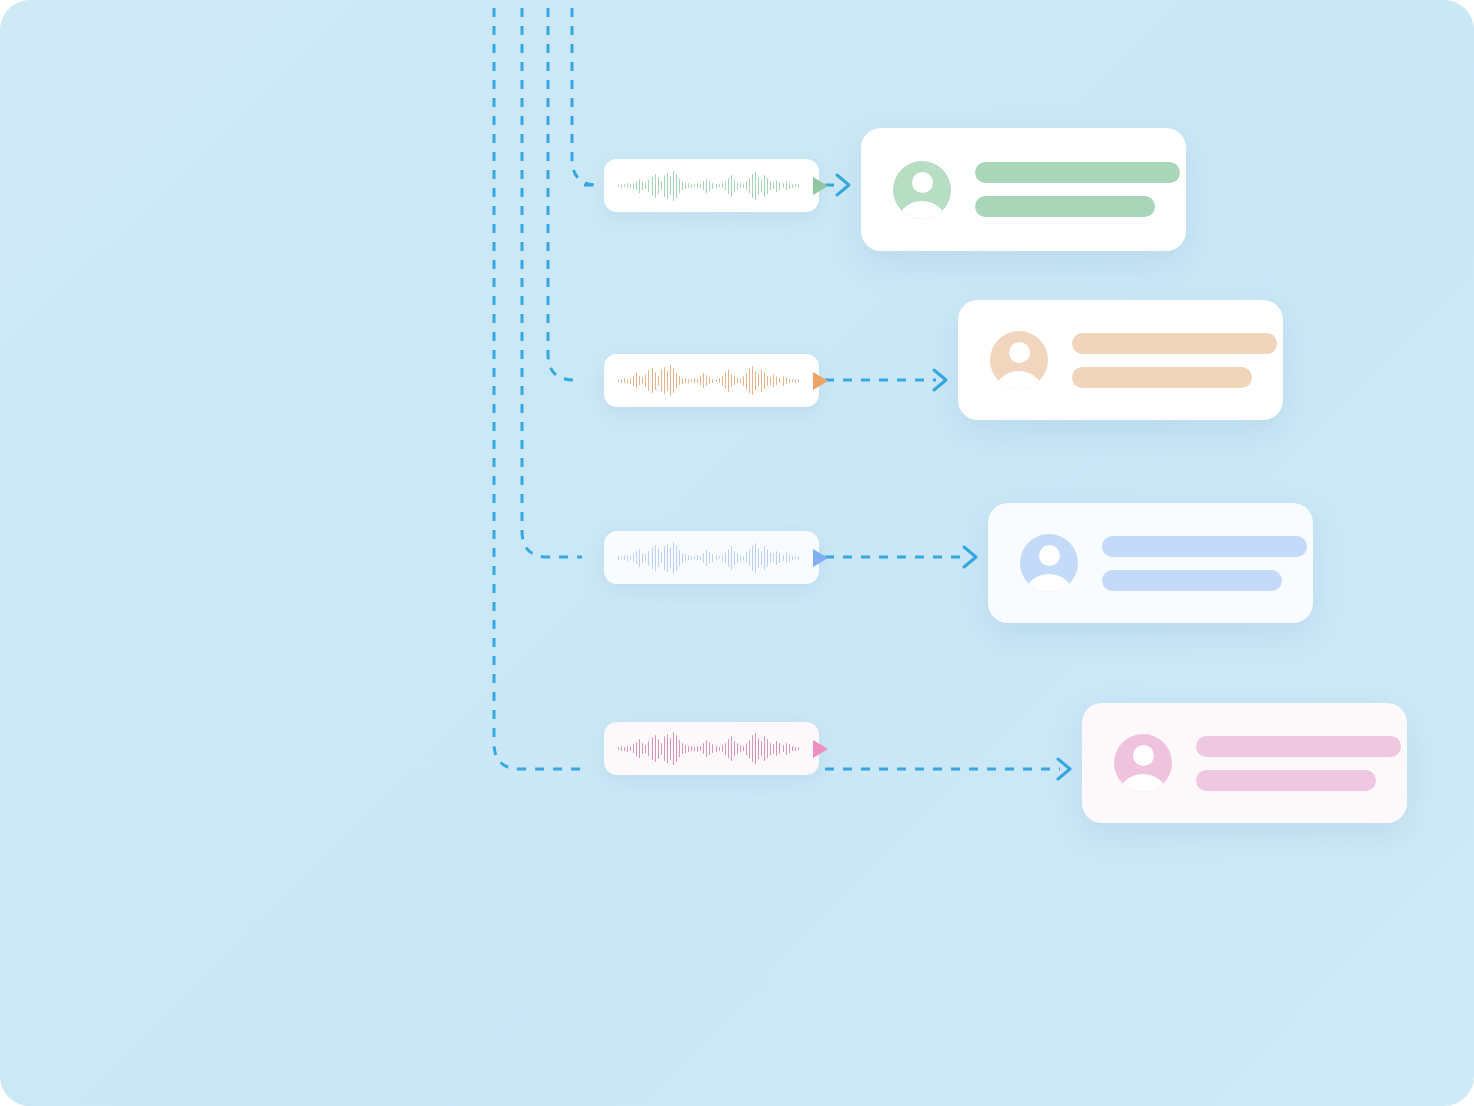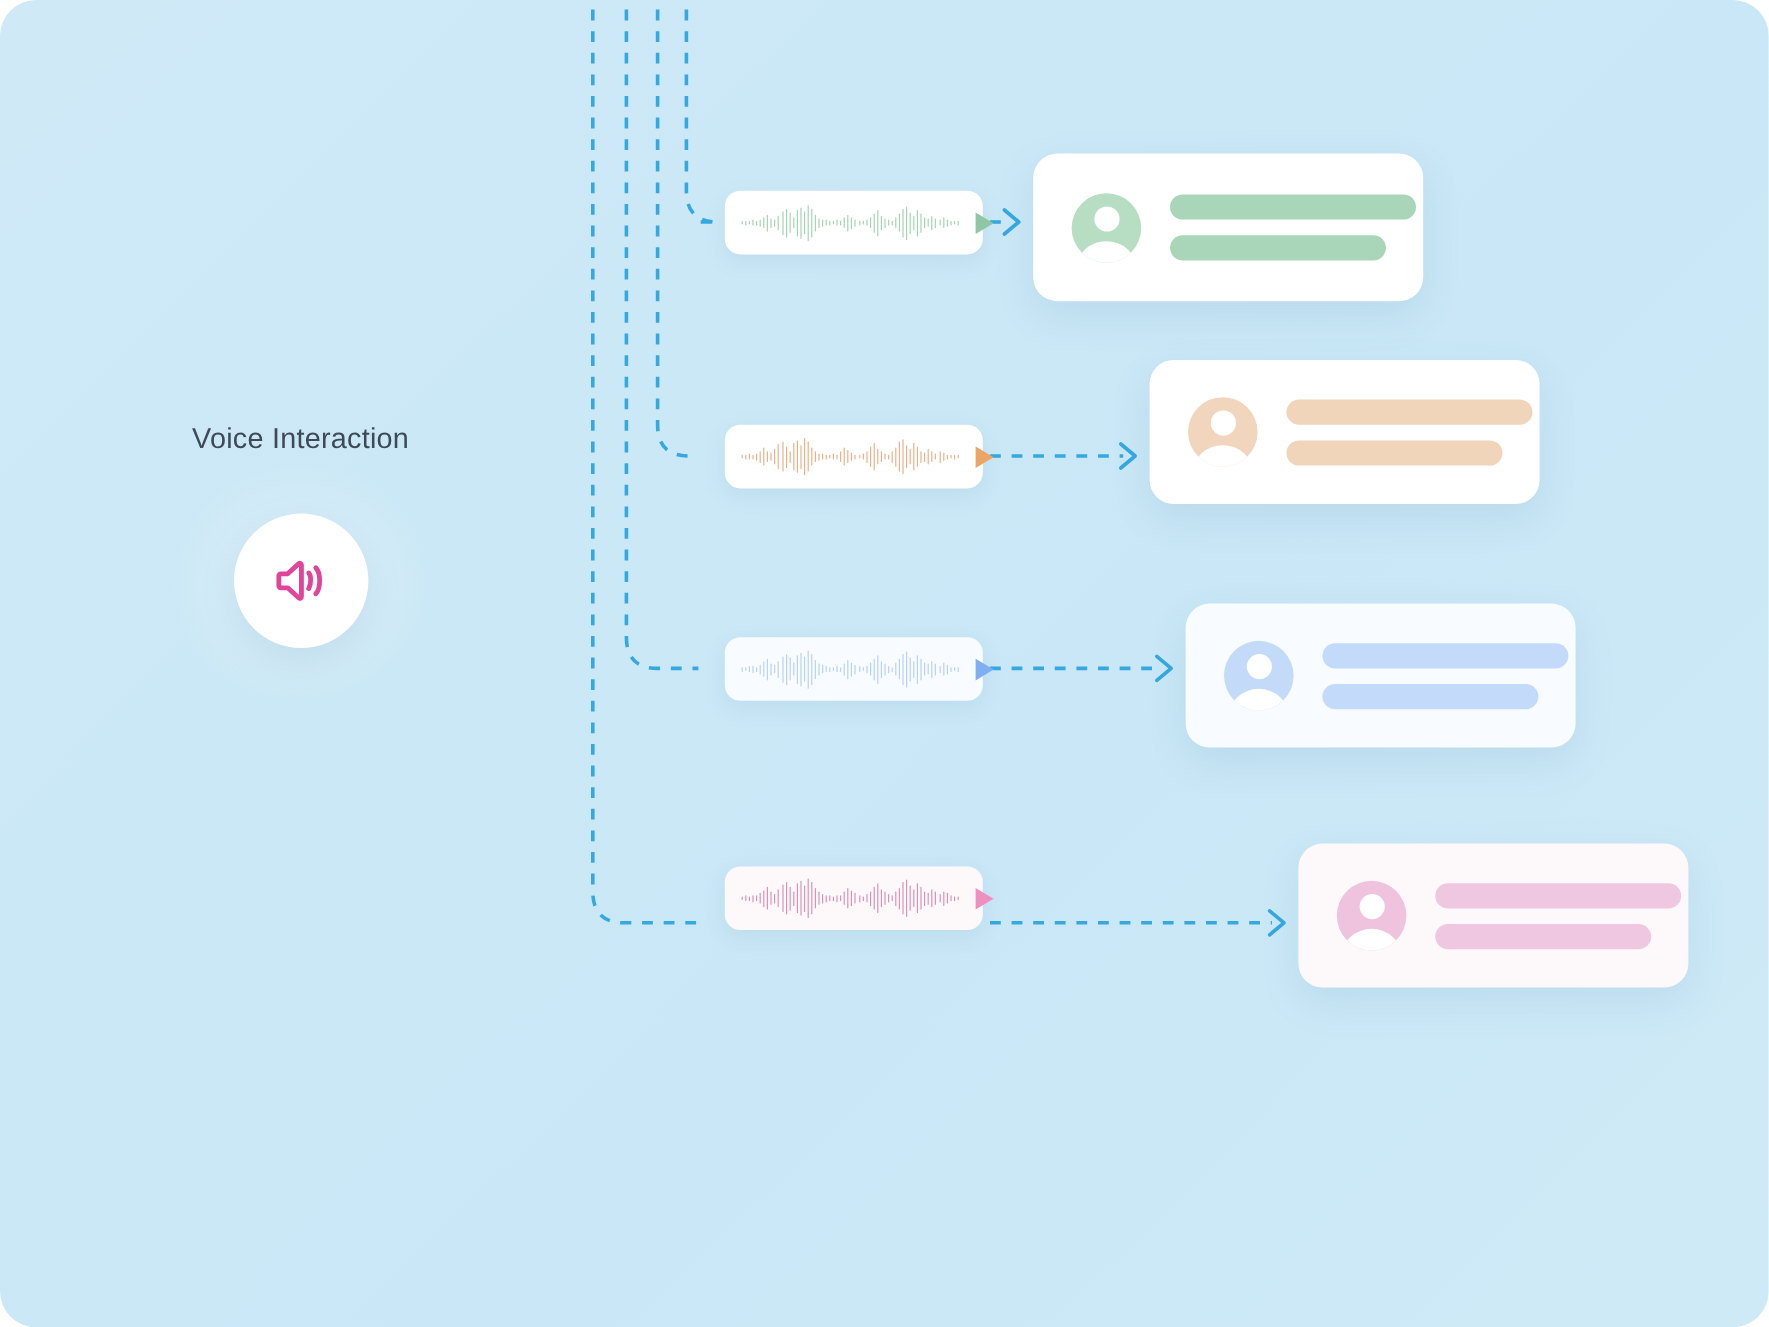--- a/index.html
+++ b/index.html
@@ -37,33 +37,20 @@
   .avatar .head{position:absolute;border-radius:50%;background:#fff;}
   .avatar .body{position:absolute;border-radius:50%;background:#fff;}
   .lines{display:flex;flex-direction:column;}
   .lines .ln{border-radius:999px;}
 </style>
 </head>
 <body>
 
 <div id="stage">
 
-  <div id="hub">
-    <div id="hub-title">Voice Interaction</div>
-    <div id="hub-circle-wrap">
-      <div id="hub-halo"></div>
-      <div id="hub-circle">
-        <svg width="52" height="52" viewBox="0 0 24 24">
-          <path d="M4.2 9.3h2.6L11.1 5.4c.38-.35.99-.08.99.44v12.3c0 .52-.61.79-.99.44L6.8 14.7H4.2c-.44 0-.8-.36-.8-.8V10.1c0-.44.36-.8.8-.8z" fill="none" stroke="#e0449b" stroke-width="1.85" stroke-linejoin="round"></path>
-          <path d="M14.9 9.0c1.0 1.0 1.0 4.0 0 6.0" fill="none" stroke="#e0449b" stroke-width="1.85" stroke-linecap="round"></path>
-          <path d="M17.6 7.0c2.0 2.0 2.0 8.0 0 10.0" fill="none" stroke="#e0449b" stroke-width="1.85" stroke-linecap="round"></path>
-        </svg>
-      </div>
-    </div>
-  </div>
 
   <svg id="wires">
       <path d="M 572 -10 L 572 159 Q 572 185 598 185 L 582 185" fill="none" stroke="#35a8e0" stroke-width="3" stroke-dasharray="9 9" stroke-linecap="butt"></path>
       <path d="M 548 -10 L 548 354 Q 548 380 574 380 L 582 380" fill="none" stroke="#35a8e0" stroke-width="3" stroke-dasharray="9 9" stroke-linecap="butt"></path>
       <path d="M 522 -10 L 522 531 Q 522 557 548 557 L 582 557" fill="none" stroke="#35a8e0" stroke-width="3" stroke-dasharray="9 9" stroke-linecap="butt"></path>
       <path d="M 494 -10 L 494 743 Q 494 769 520 769 L 582 769" fill="none" stroke="#35a8e0" stroke-width="3" stroke-dasharray="9 9" stroke-linecap="butt"></path>
       <path d="M 825 185 L 839 185" fill="none" stroke="#35a8e0" stroke-width="3" stroke-dasharray="9 9" stroke-linecap="butt"></path>
       <path d="M 837 175 L 849 185 L 837 195" fill="none" stroke="#35a8e0" stroke-width="3" stroke-linecap="round" stroke-linejoin="round"></path>
       <path d="M 825 380 L 936 380" fill="none" stroke="#35a8e0" stroke-width="3" stroke-dasharray="9 9" stroke-linecap="butt"></path>
       <path d="M 934 370 L 946 380 L 934 390" fill="none" stroke="#35a8e0" stroke-width="3" stroke-linecap="round" stroke-linejoin="round"></path>

